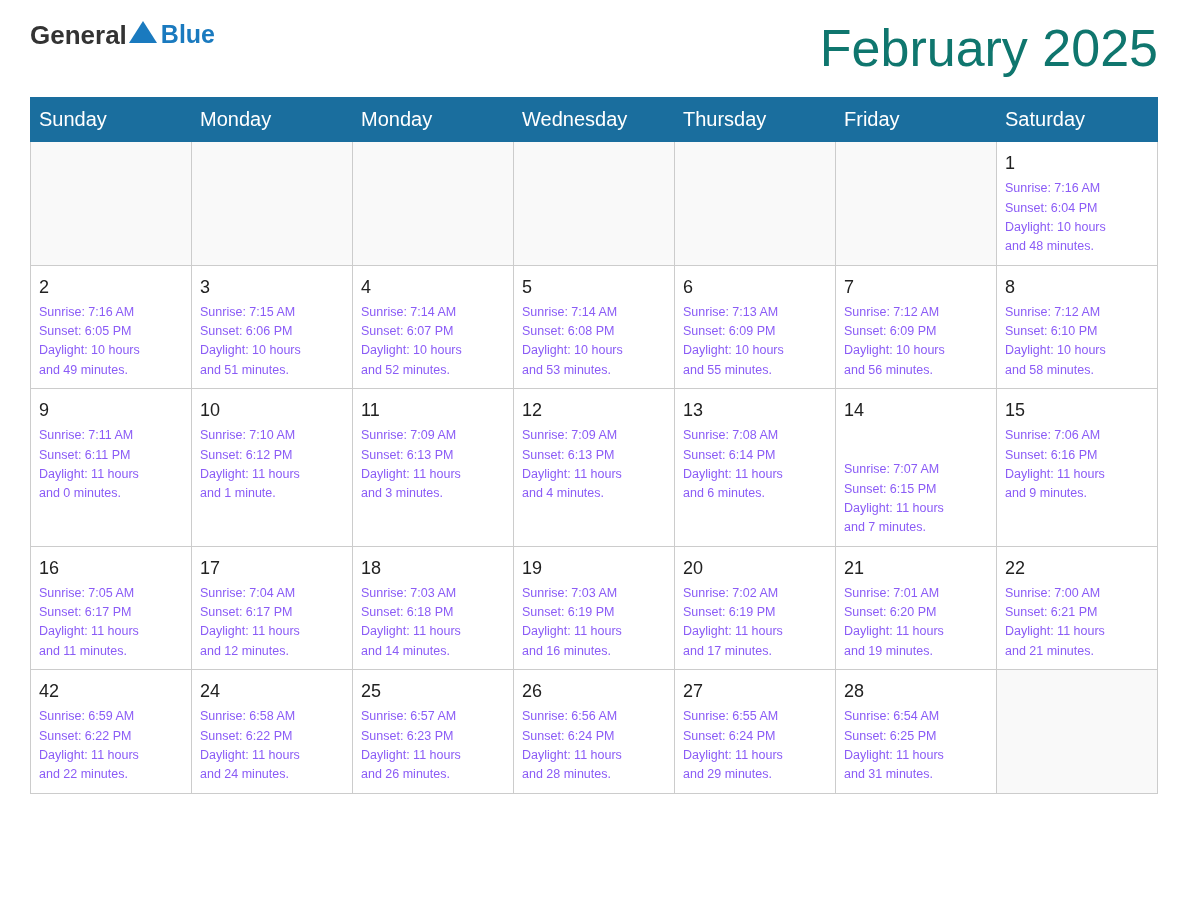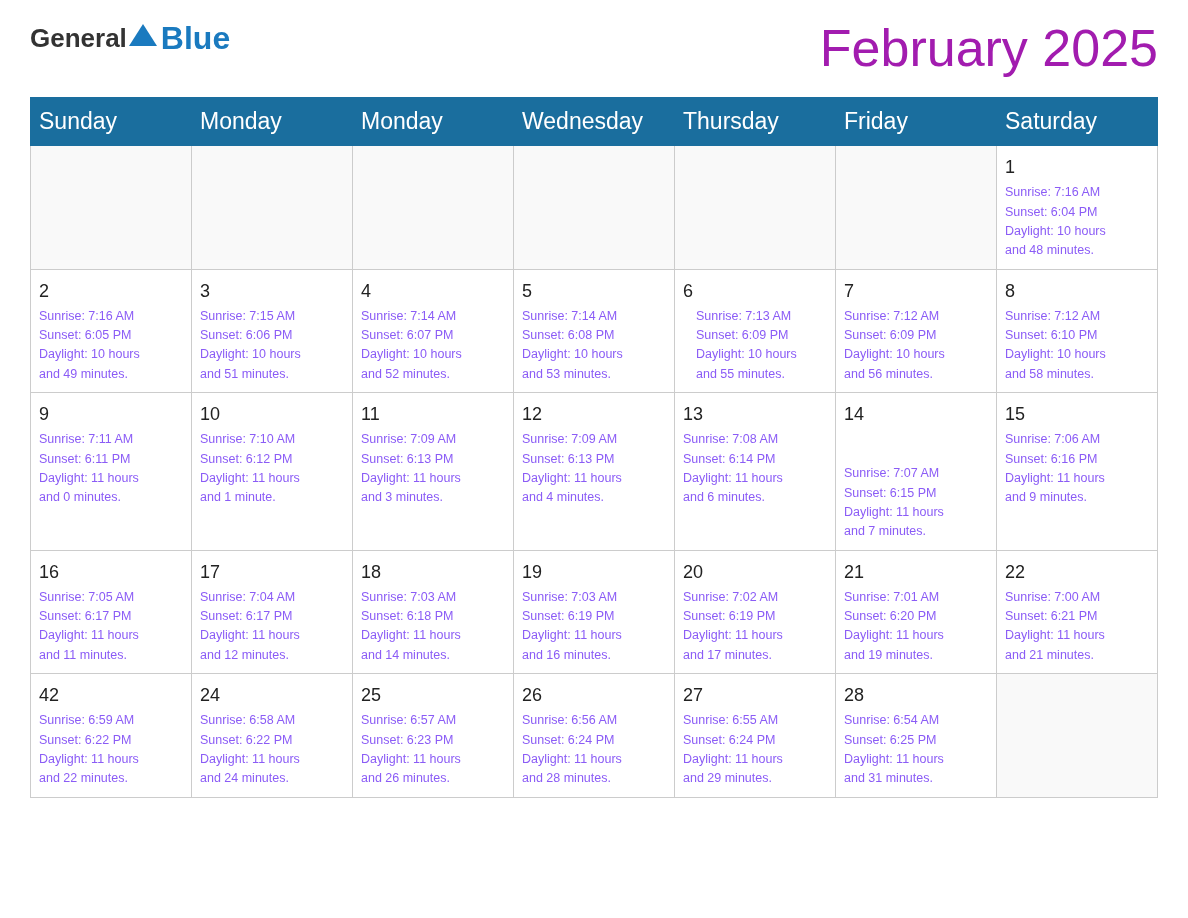--- a/index.html
+++ b/index.html
@@ -26,58 +26,58 @@
       width: 0;
       height: 0;
       border-left: 14px solid transparent;
       border-right: 14px solid transparent;
       border-bottom: 22px solid #1a7abf;
       margin-left: 2px;
       position: relative;
       top: -4px;
     }
     .logo-text-blue {
-      font-size: 32px;
+      font-size: 25px;
       font-weight: bold;
       color: #1a7abf;
       margin-left: 4px;
     }
     .logo-line2 {
       display: flex;
       align-items: center;
     }
     .logo-wrapper {
       display: flex;
       flex-direction: row;
     }
     .title-block {
       text-align: right;
     }
     .calendar-title {
       font-size: 52px;
       font-weight: normal;
-      color: #a21caf;
+      color: #0f766e;
       line-height: 1.1;
     }
     .calendar-subtitle {
       font-size: 22px;
       color: #444;
       margin-top: 4px;
     }
     table {
       width: 100%;
       border-collapse: collapse;
       table-layout: fixed;
     }
     thead tr {
       background-color: #1a6e9e;
     }
     thead th {
       color: #fff;
-      font-size: 23px;
+      font-size: 20px;
       font-weight: normal;
       padding: 10px 8px;
       text-align: left;
       border: 1px solid #1a6e9e;
     }
     tbody td {
       vertical-align: top;
       padding: 8px 8px;
       border: 1px solid #ccc;
       min-height: 100px;
@@ -177,21 +177,21 @@
         </td>
         <td>
           <span class="day-number">5</span>
           <div class="day-info" style="white-space: pre-line;">Sunrise: 7:14 AM
 Sunset: 6:08 PM
 Daylight: 10 hours
 and 53 minutes.</div>
         </td>
         <td>
           <span class="day-number">6</span>
-          <div class="day-info" style="white-space: pre-line; margin-left: 13px;">Sunrise: 7:13 AM
+          <div class="day-info" style="white-space: pre-line;">Sunrise: 7:13 AM
 Sunset: 6:09 PM
 Daylight: 10 hours
 and 55 minutes.</div>
         </td>
         <td>
           <span class="day-number">7</span>
           <div class="day-info" style="white-space: pre-line;">Sunrise: 7:12 AM
 Sunset: 6:09 PM
 Daylight: 10 hours
 and 56 minutes.</div>

